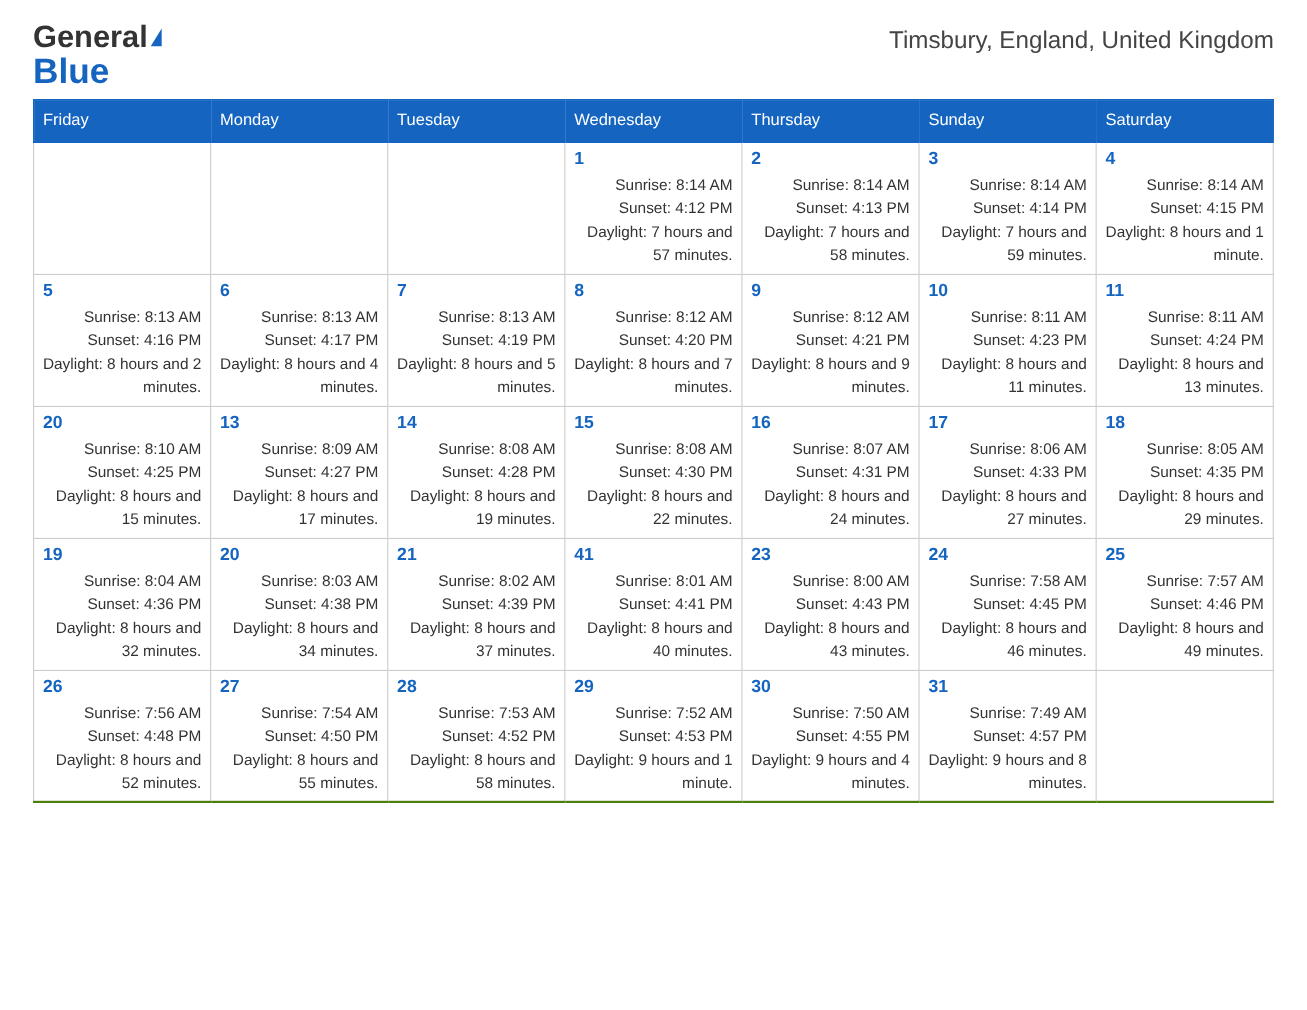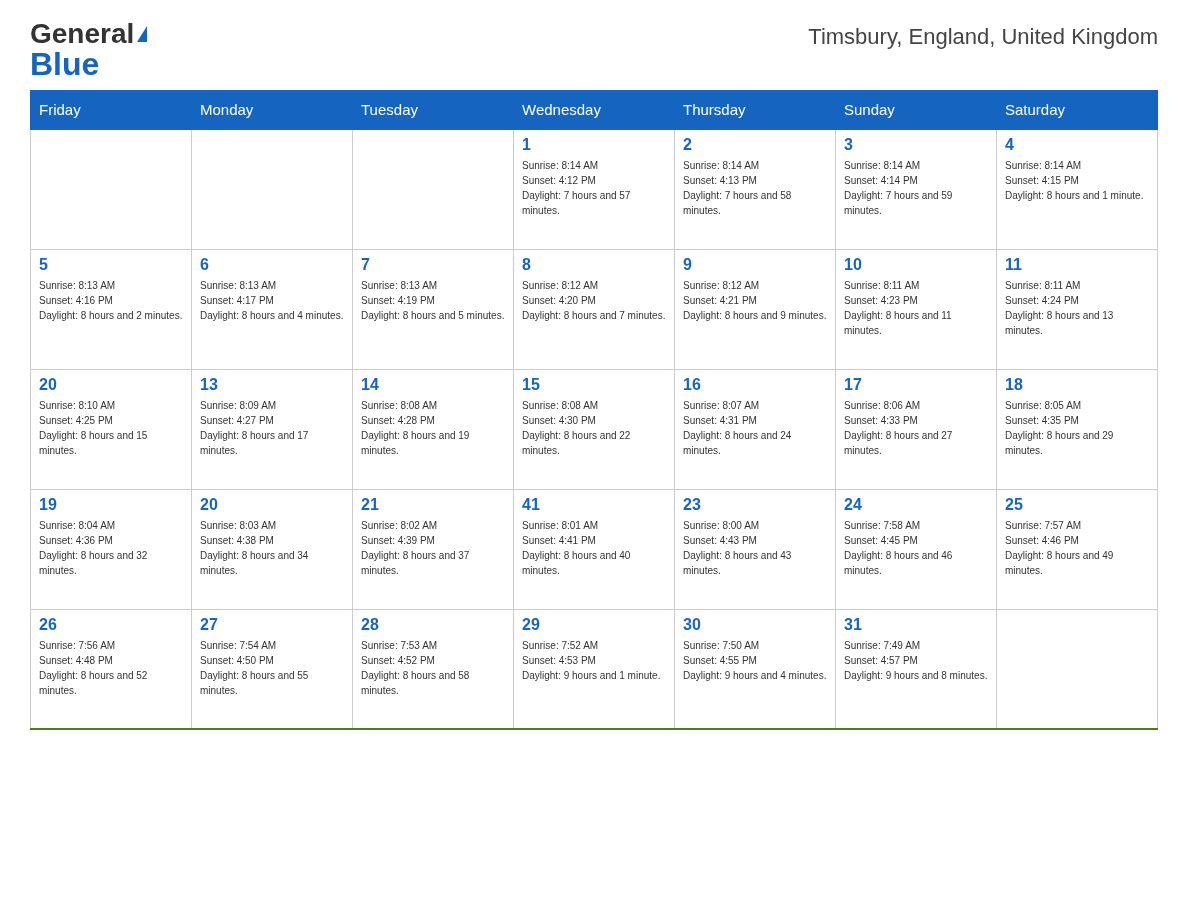--- a/index.html
+++ b/index.html
@@ -78,23 +78,24 @@
       height: 120px;
     }
     .day-number {
       font-size: 16px;
       color: #1565c0;
       font-weight: bold;
       display: block;
       margin-bottom: 4px;
     }
     .day-info {
-      font-size: 10px;
+      font-size: 14px;
       color: #333;
       line-height: 1.5;
+      text-align: right;
     }
     .empty-cell {
       background: #fff;
     }
     tr:last-child td {
       border-bottom: 2px solid #4d7c0f;
     }
     tbody tr:first-child td {
       border-top: 2px solid #1565c0;
     }

